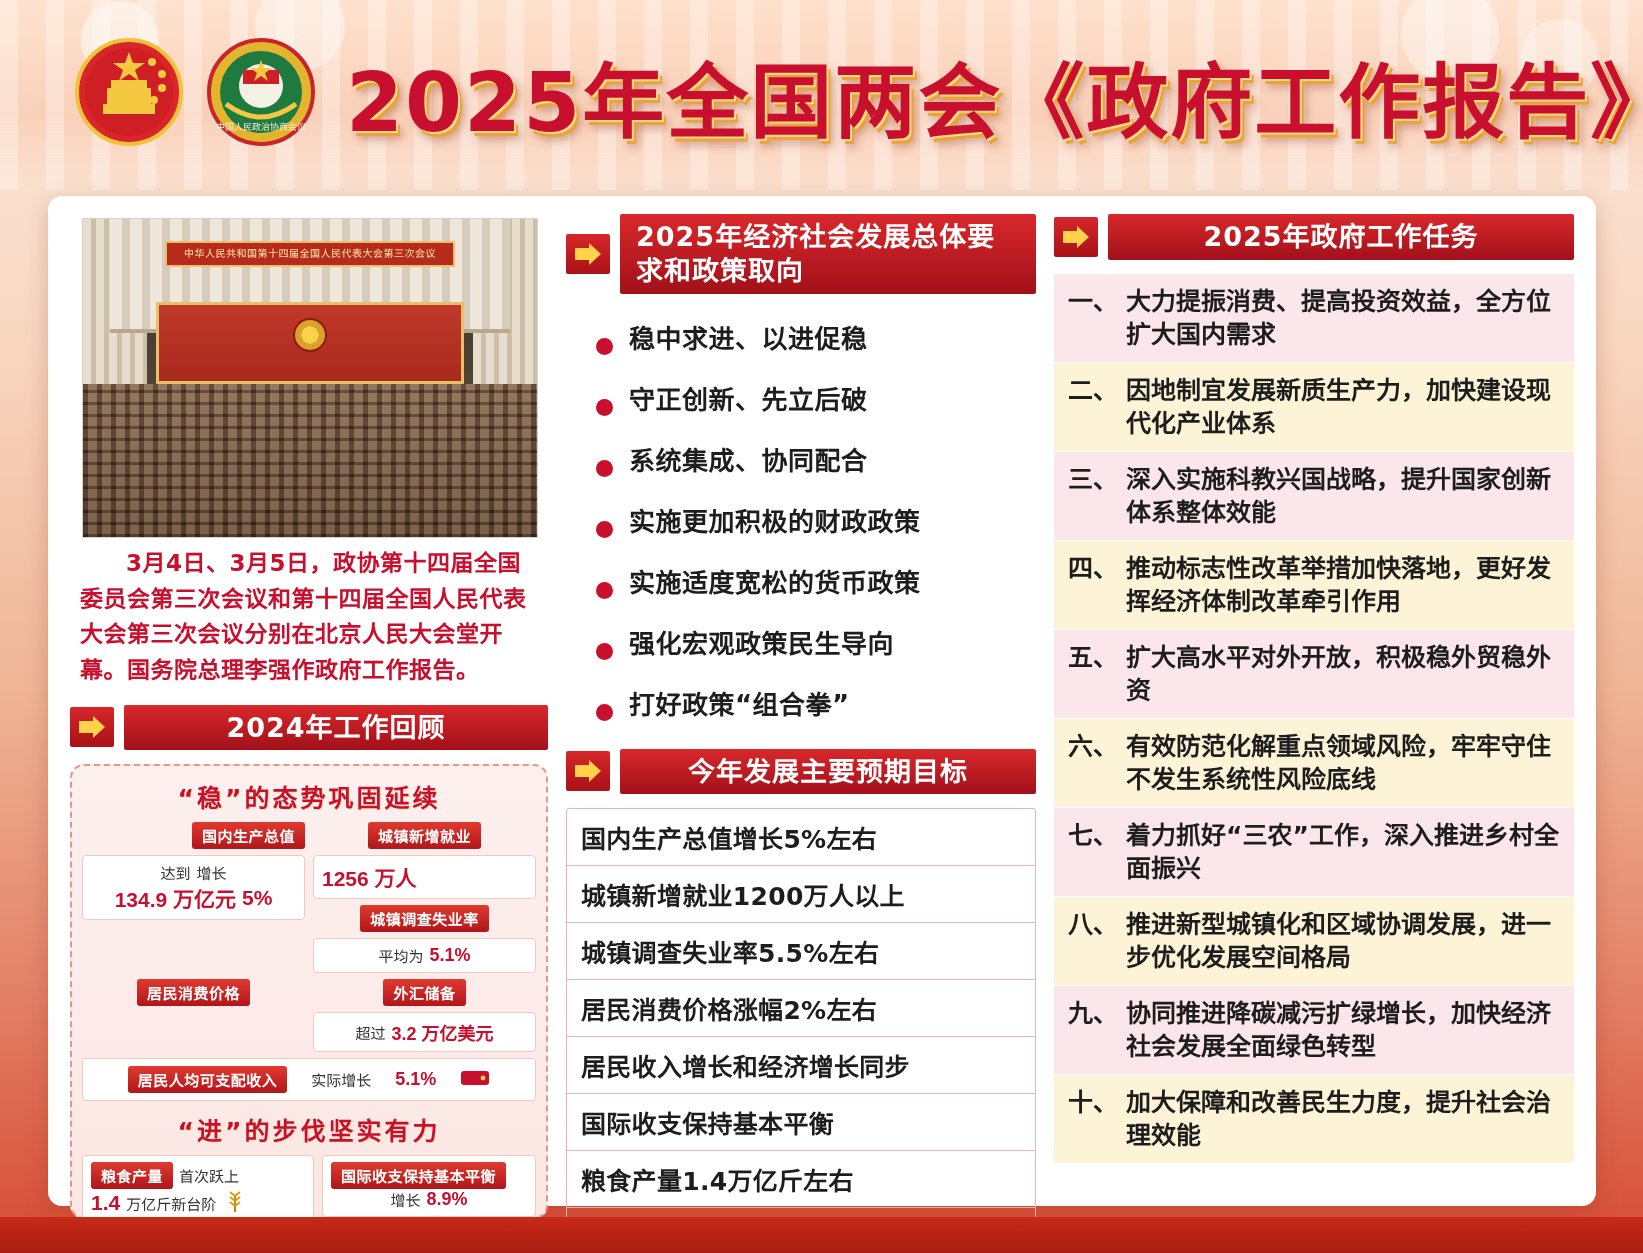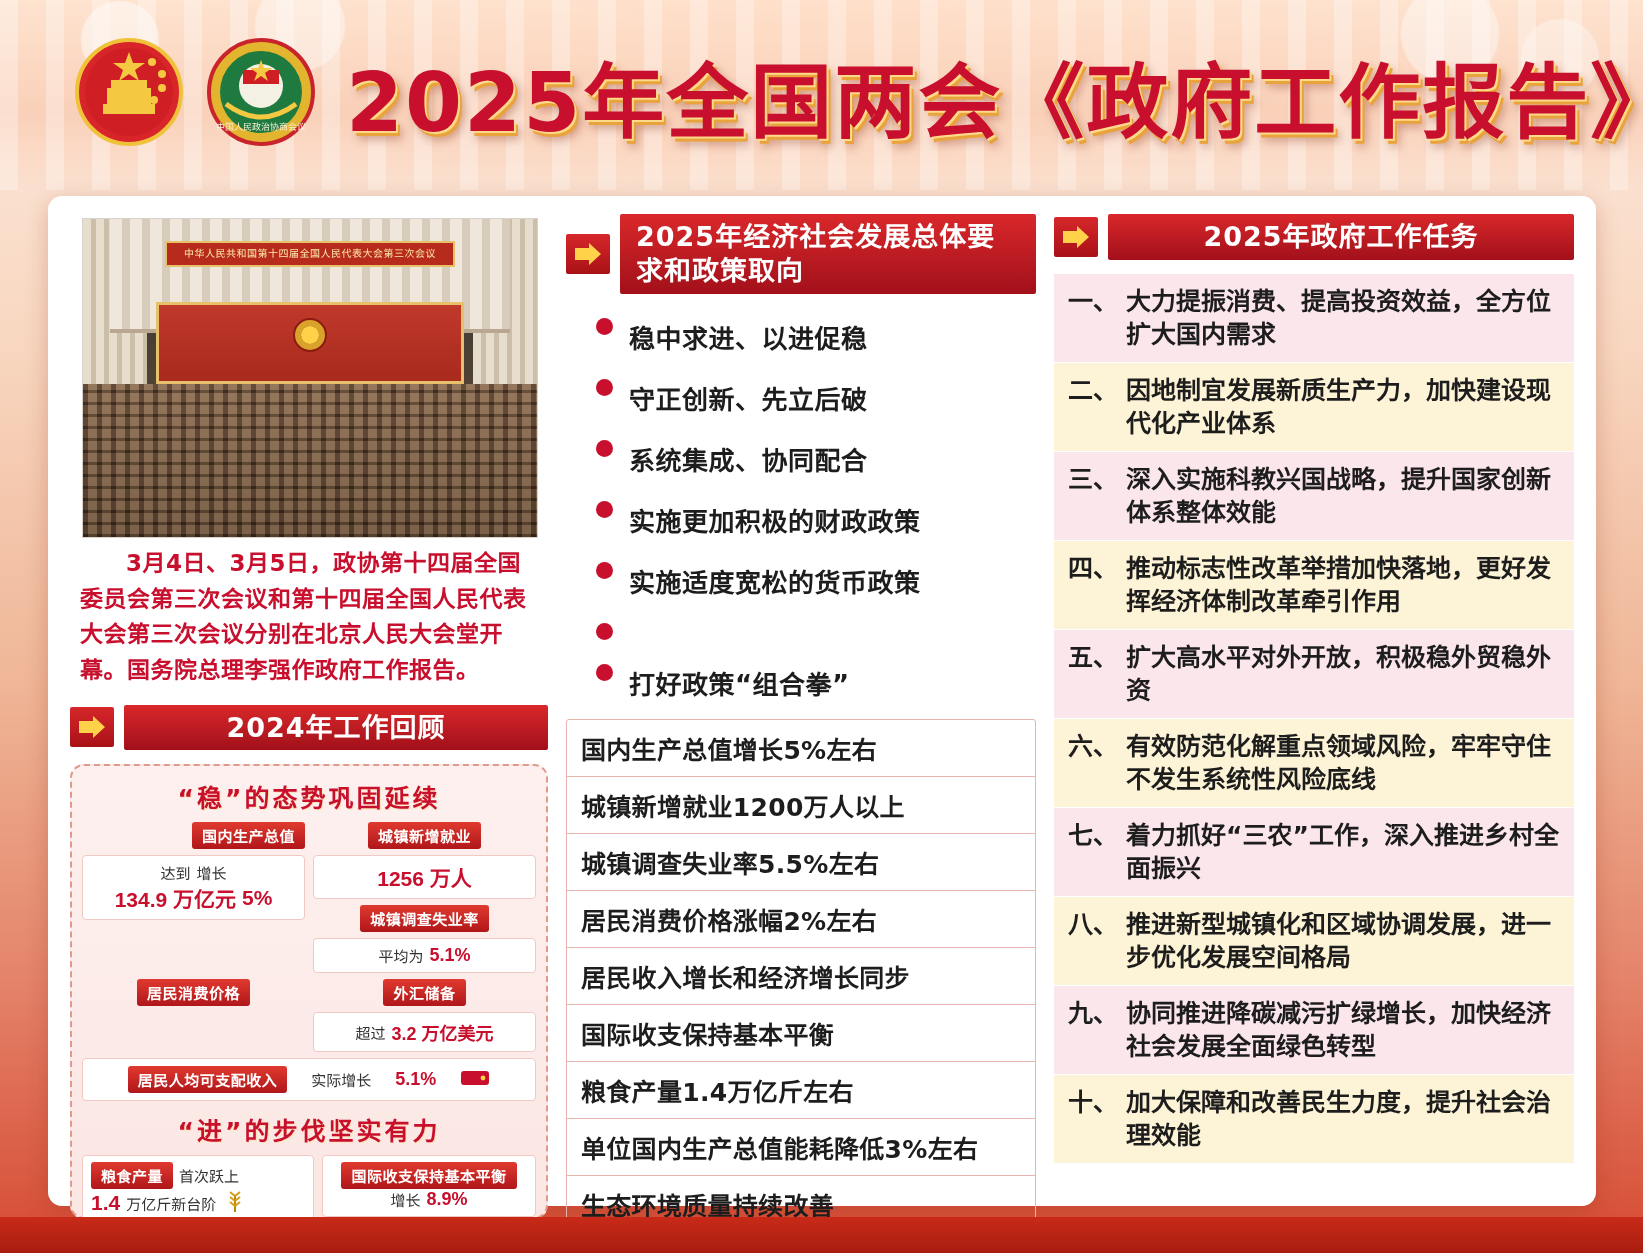--- a/index.html
+++ b/index.html
@@ -154,21 +154,21 @@
     line-height: 1.25;
     letter-spacing: 1px;
     border-radius: 2px;
   }
   .bar.center .baropt { justify-content:center; }
   .bar.two .baropt { min-height: 72px; }
 
   
   .bullets { margin-left: 30px; }
   .bullet {
-    display:flex; align-items:flex-start; gap: 16px;
+    display:flex; align-items:flex-end; gap: 16px;
     margin-bottom: 18px;
     margin-top: 24px;
   }
   .bullet .dot {
     width: 17px; height:17px; border-radius:50%;
     background:#c8102e; flex:0 0 17px;
   }
   .bullet .txt {
     font-size: 26px; color:#1d1d1d; font-weight:600;
     font-family: "DejaVu Sans","Liberation Sans",sans-serif;
@@ -221,21 +221,21 @@
   .chip {
     display:inline-block;
     background: linear-gradient(180deg,#e03a2f 0%, #b0161a 100%);
     color:#fff; font-size:15px; font-weight:800;
     padding: 3px 10px; border-radius: 3px;
     font-family:"DejaVu Sans","Liberation Sans",sans-serif;
     letter-spacing:.5px;
   }
   .panel {
     background:#fff; border:1px solid #f0c9c2; border-radius:4px;
-    padding: 6px 8px; text-align:center;
+    padding: 6px 8px; text-align:left;
   }
   .kv { font-size: 15px; color:#333; font-family:"DejaVu Sans","Liberation Sans",sans-serif;}
   .big { font-size: 21px; font-weight:900; color:#c8102e; }
   .mid { font-size: 18px; font-weight:900; color:#c8102e; }
   .grid2 { display:flex; gap:8px; }
   .grid2 > div { flex:1; }
   .stack { display:flex; flex-direction:column; gap:6px; }
   .rowline { display:flex; align-items:center; justify-content:center; gap:6px; flex-wrap:wrap;}
   .wide-row {
     background:#fff; border:1px solid #f0c9c2; border-radius:4px;
@@ -432,27 +432,36 @@
       <div class="bullet">
           <span class="dot"></span>
           <span class="txt">实施更加积极的财政政策</span>
         </div>
       <div class="bullet">
           <span class="dot"></span>
           <span class="txt">实施适度宽松的货币政策</span>
         </div>
       <div class="bullet">
           <span class="dot"></span>
+          <span class="txt">强化宏观政策民生导向</span>
         </div>
       <div class="bullet">
           <span class="dot"></span>
           <span class="txt">打好政策“组合拳”</span>
         </div>
     </div>
 
+    <div class="bar center" style="margin-top:28px;">
+      <div class="arrow">
+        <svg width="26" height="22" viewBox="0 0 26 22">
+            <polygon points="0,5 14,5 14,0 26,11 14,22 14,17 0,17" fill="#ffd24a"></polygon>
+          </svg>
+      </div>
+      <div class="baropt">今年发展主要预期目标</div>
+    </div>
 
     <div class="targets">
       <div class="target-row">国内生产总值增长5%左右</div>
       <div class="target-row">城镇新增就业1200万人以上</div>
       <div class="target-row">城镇调查失业率5.5%左右</div>
       <div class="target-row">居民消费价格涨幅2%左右</div>
       <div class="target-row">居民收入增长和经济增长同步</div>
       <div class="target-row">国际收支保持基本平衡</div>
       <div class="target-row">粮食产量1.4万亿斤左右</div>
       <div class="target-row">单位国内生产总值能耗降低3%左右</div>

